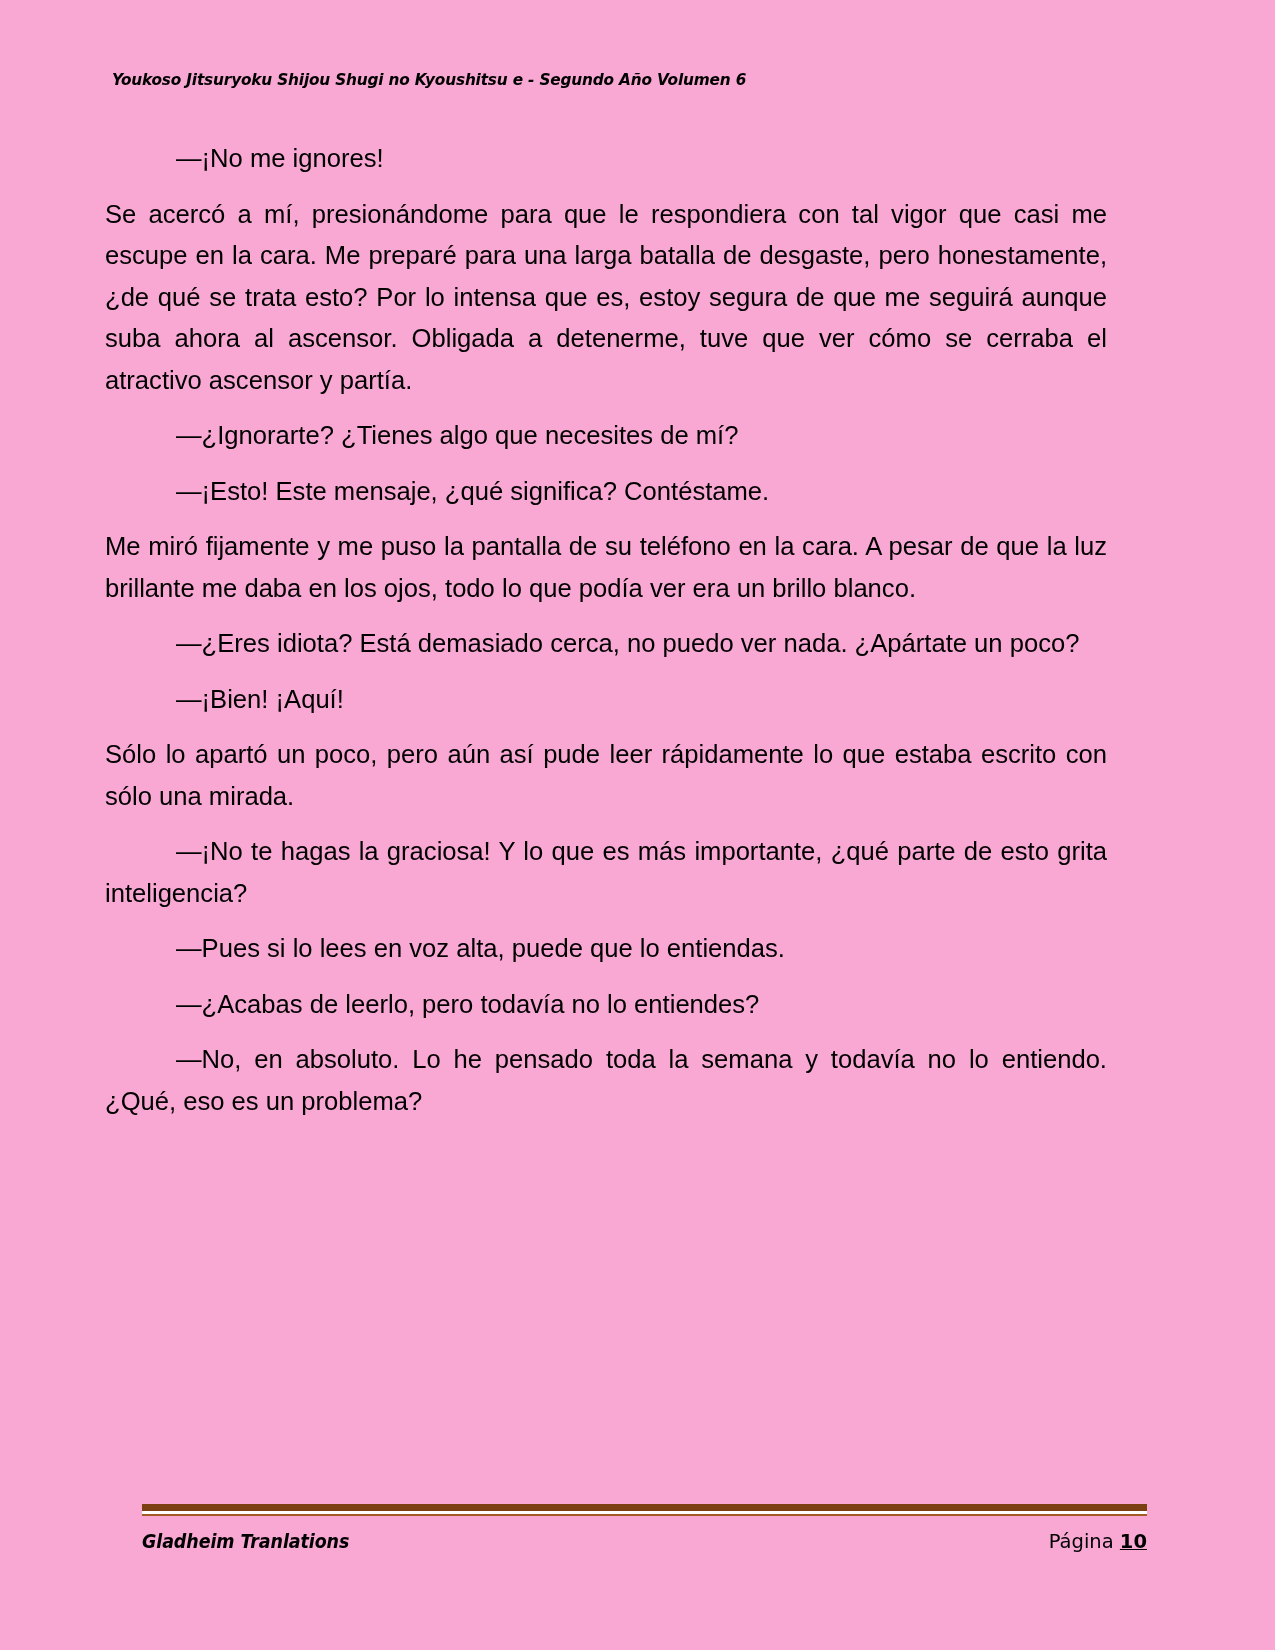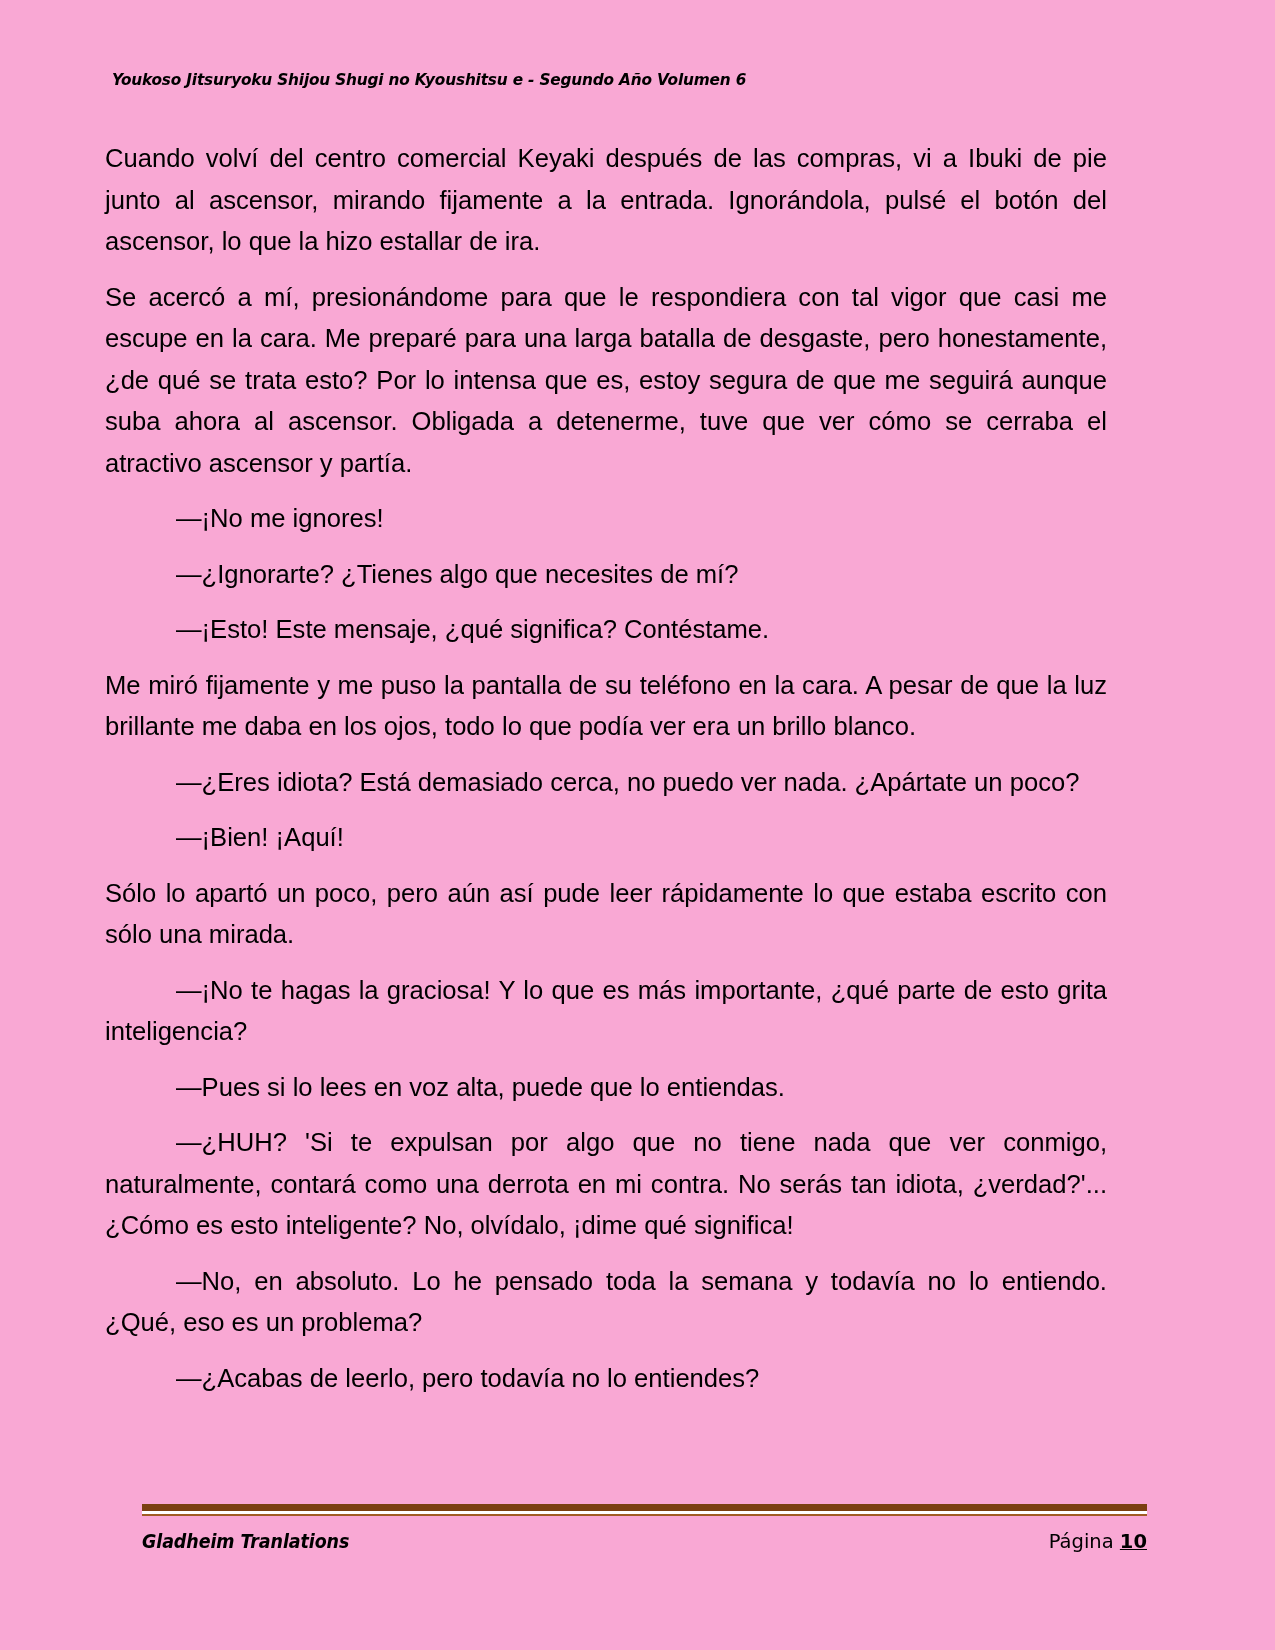--- a/index.html
+++ b/index.html
@@ -120,34 +120,32 @@
 </head>
 <body>
 
 <div class="page">
 
   <div class="header">
     <div class="header-title">Youkoso Jitsuryoku Shijou Shugi no Kyoushitsu e - Segundo Año Volumen 6</div>
   </div>
 
   <div class="content">
-      <p class="para narr">Cuando volví del centro comercial Keyaki después de las compras, vi a Ibuki de pie junto al ascensor, mirando fijamente a la entrada. Ignorándola, pulsé el botón del ascensor, lo que la hizo estallar de ira.</p>
+      <p class="para dialogue">—¡No me ignores!</p>
       <p class="para narr">Se acercó a mí, presionándome para que le respondiera con tal vigor que casi me escupe en la cara. Me preparé para una larga batalla de desgaste, pero honestamente, ¿de qué se trata esto? Por lo intensa que es, estoy segura de que me seguirá aunque suba ahora al ascensor. Obligada a detenerme, tuve que ver cómo se cerraba el atractivo ascensor y partía.</p>
-      <p class="para dialogue">—¡No me ignores!</p>
       <p class="para dialogue">—¿Ignorarte? ¿Tienes algo que necesites de mí?</p>
       <p class="para dialogue">—¡Esto! Este mensaje, ¿qué significa? Contéstame.</p>
       <p class="para narr">Me miró fijamente y me puso la pantalla de su teléfono en la cara. A pesar de que la luz brillante me daba en los ojos, todo lo que podía ver era un brillo blanco.</p>
       <p class="para dialogue">—¿Eres idiota? Está demasiado cerca, no puedo ver nada. ¿Apártate un poco?</p>
       <p class="para dialogue">—¡Bien! ¡Aquí!</p>
       <p class="para narr">Sólo lo apartó un poco, pero aún así pude leer rápidamente lo que estaba escrito con sólo una mirada.</p>
       <p class="para dialogue">—¡No te hagas la graciosa! Y lo que es más importante, ¿qué parte de esto grita inteligencia?</p>
       <p class="para dialogue">—Pues si lo lees en voz alta, puede que lo entiendas.</p>
-      <p class="para dialogue">—¿HUH? 'Si te expulsan por algo que no tiene nada que ver conmigo, naturalmente, contará como una derrota en mi contra. No serás tan idiota, ¿verdad?'... ¿Cómo es esto inteligente? No, olvídalo, ¡dime qué significa!</p>
+      <p class="para dialogue">—¿Acabas de leerlo, pero todavía no lo entiendes?</p>
       <p class="para dialogue">—No, en absoluto. Lo he pensado toda la semana y todavía no lo entiendo. ¿Qué, eso es un problema?</p>
-      <p class="para dialogue">—¿Acabas de leerlo, pero todavía no lo entiendes?</p>
     </div>
 
   <div class="footer">
     <div class="footer-rule-thick" style="background: rgb(123, 63, 17);"></div>
     <div class="footer-rule-gap"></div>
     <div class="footer-rule-thin" style="background: rgb(161, 91, 35);"></div>
     <div class="footer-row">
       <div class="footer-brand">Gladheim Tranlations</div>
       <div class="footer-page">
         <span>Página</span>

